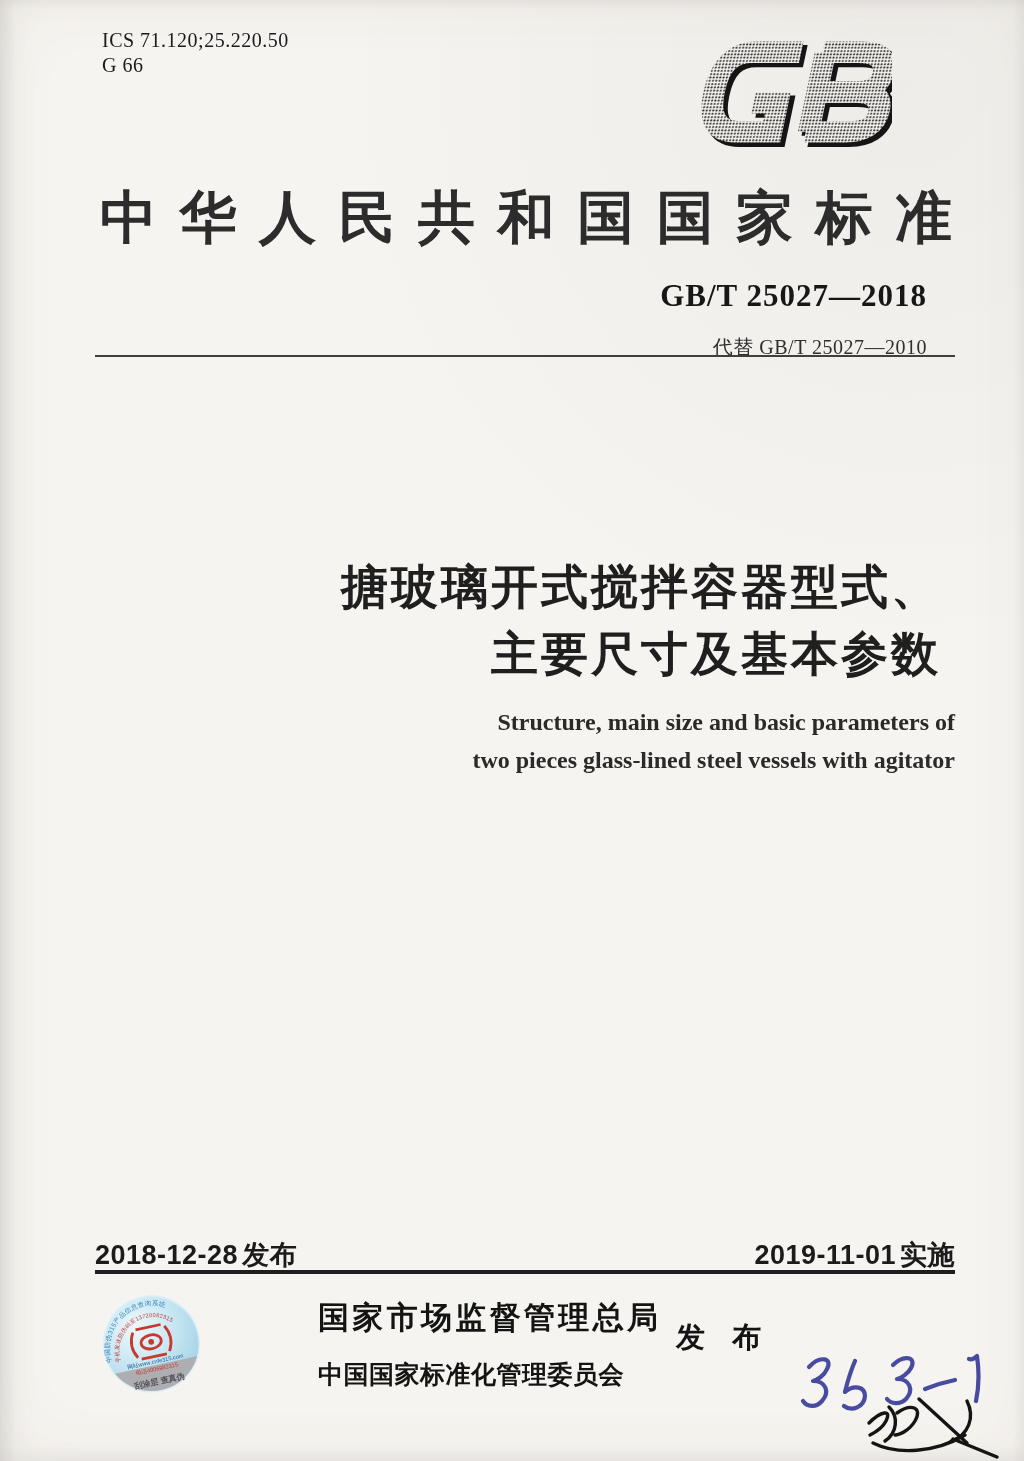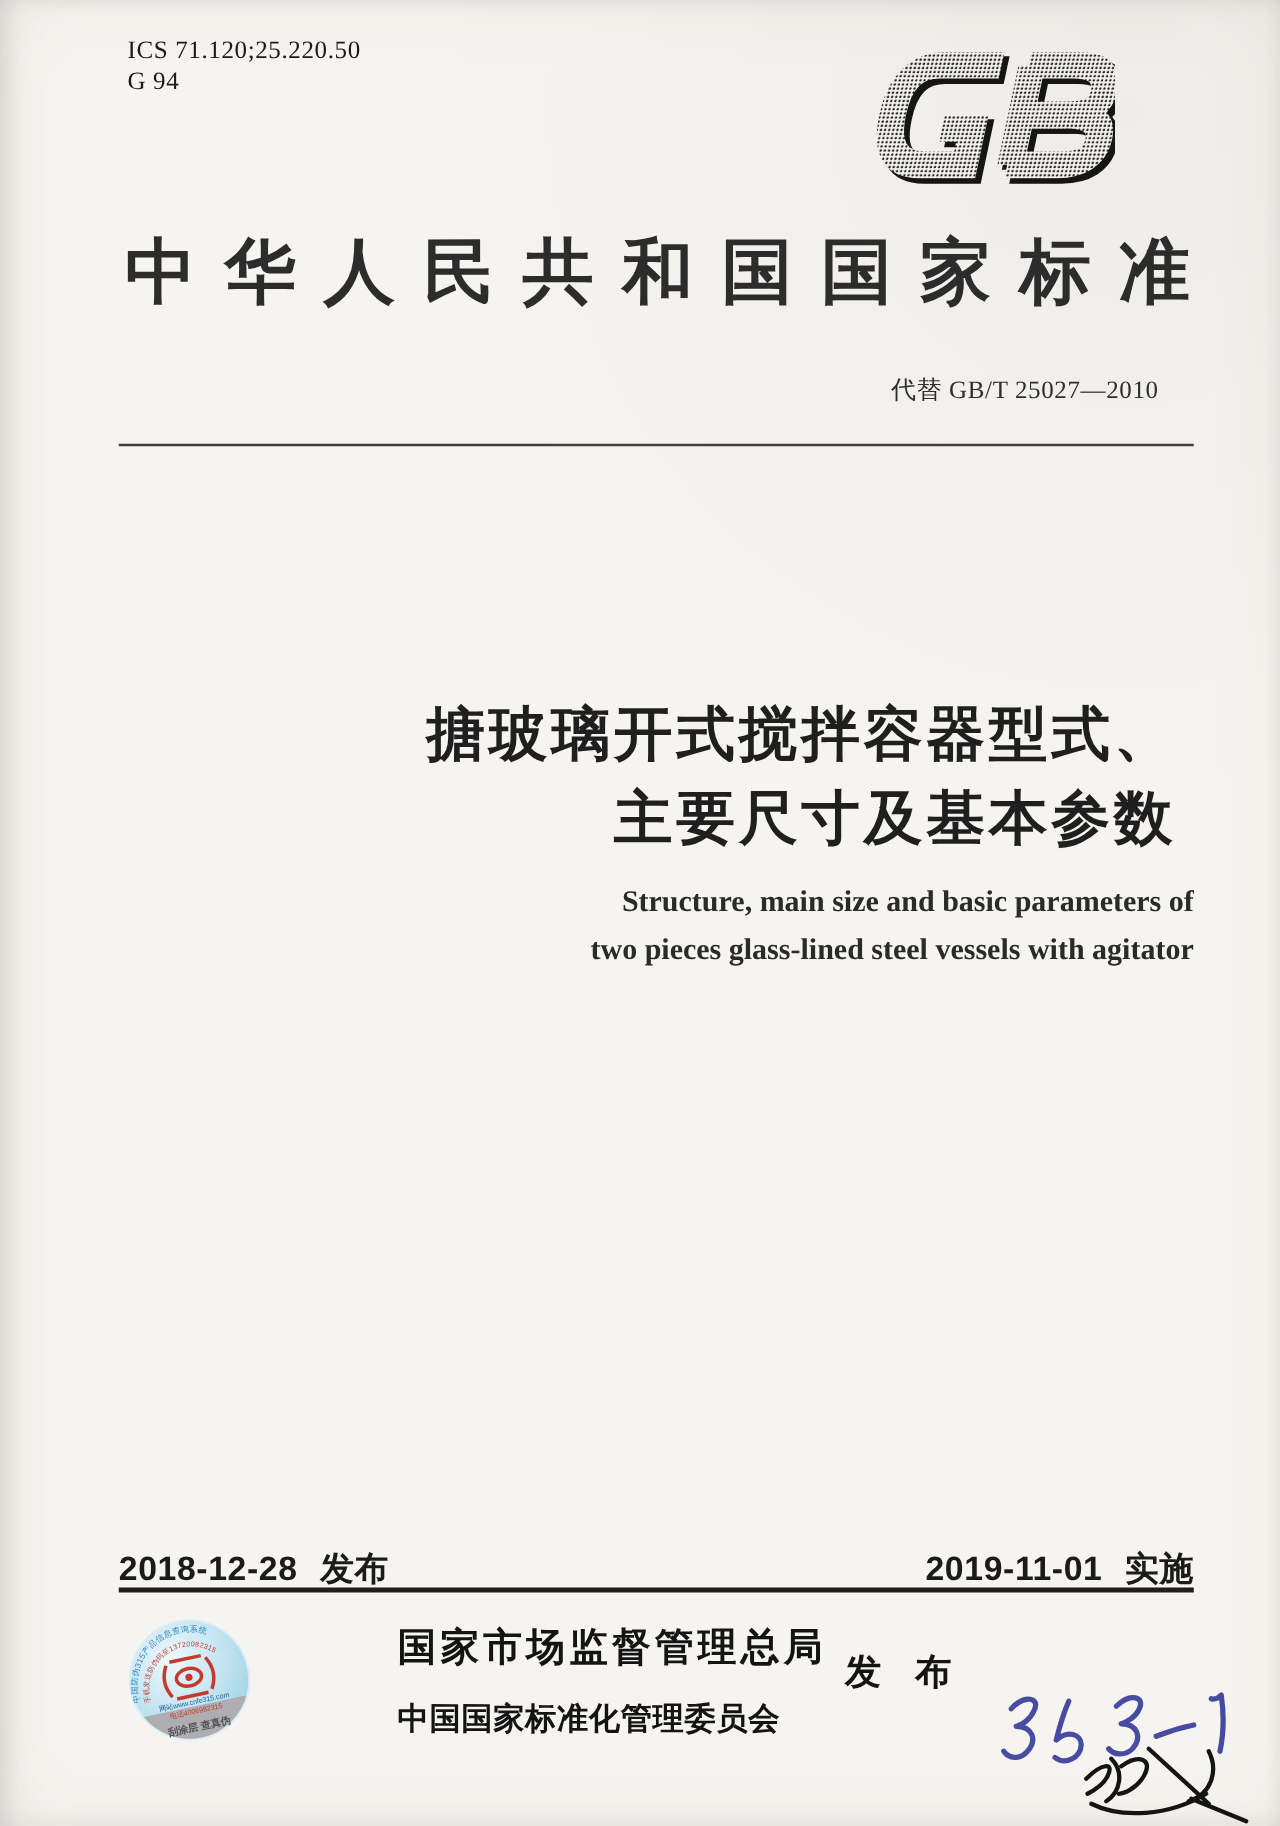--- a/index.html
+++ b/index.html
@@ -32,40 +32,40 @@
   
   .title-cn{left:81px;top:553px;width:860px;text-align:right;
     font-family:"Liberation Sans",sans-serif;font-weight:bold;font-size:47px;
     letter-spacing:3px;color:#1f1f1f;line-height:67px;}
   .title-en{left:95px;top:703px;width:860px;text-align:right;
     font-family:"Liberation Serif",serif;font-weight:bold;font-size:24px;
     line-height:38px;color:#2a2a2a;}
   
   .date-row{left:95px;top:1237px;width:860px;display:flex;justify-content:space-between;
     font-family:"Liberation Sans",sans-serif;font-size:27px;font-weight:bold;color:#1b1b1b;letter-spacing:0.5px;}
-  .date-row .lbl{margin-left:18px;font-weight:bold;}
+  .date-row .lbl{margin-left:4px;font-weight:bold;}
   .rule-thick{left:95px;top:1270px;width:860px;height:4px;background:#1e1e1e;}
   
   .issuer{left:318px;top:1297px;width:340px;color:#141414;font-family:"Liberation Serif",serif;font-weight:bold;}
   .issuer .l1{display:flex;justify-content:space-between;font-size:31px;}
   .issuer .l2{font-size:25px;margin-top:19px;white-space:nowrap;letter-spacing:0.5px;}
   .publish{left:676px;top:1318px;font-size:29px;font-weight:bold;color:#141414;letter-spacing:10px;white-space:nowrap;text-align:center;}
   
   .seal{left:100px;top:1290px;width:108px;height:120px;transform:rotate(-12deg);}
   
   .handwriting{left:793px;top:1343px;width:232px;height:118px;}
 </style>
 </head>
 <body>
 
 <div class="page">
 
   <div class="abs ics-block">
     <div>ICS 71.120;25.220.50</div>
-    <div>G 94</div>
+    <div>G 66</div>
   </div>
 
   <div class="abs gb-logo">
     <svg width="204" height="118" viewBox="-8 0 210 116" xmlns="http://www.w3.org/2000/svg">
       <defs>
         <pattern id="gbdots" width="3.4" height="3.4" patternUnits="userSpaceOnUse">
           <rect width="3.4" height="3.4" fill="#f4f2ee"></rect>
           <circle cx="1.2" cy="1.2" r="1.02" fill="#222"></circle>
         </pattern>
       </defs>
@@ -96,20 +96,21 @@
       <span>共</span>
       <span>和</span>
       <span>国</span>
       <span>国</span>
       <span>家</span>
       <span>标</span>
       <span>准</span>
     </div>
 
   <div class="abs std-no">
+    <div class="no1">GB/T 25027—2018</div>
     <div class="no2">代替 GB/T 25027—2010</div>
   </div>
 
   <div class="abs rule-thin"></div>
 
   <div class="abs title-cn">
     <div>搪玻璃开式搅拌容器型式、</div>
     <div>主要尺寸及基本参数</div>
   </div>
 

